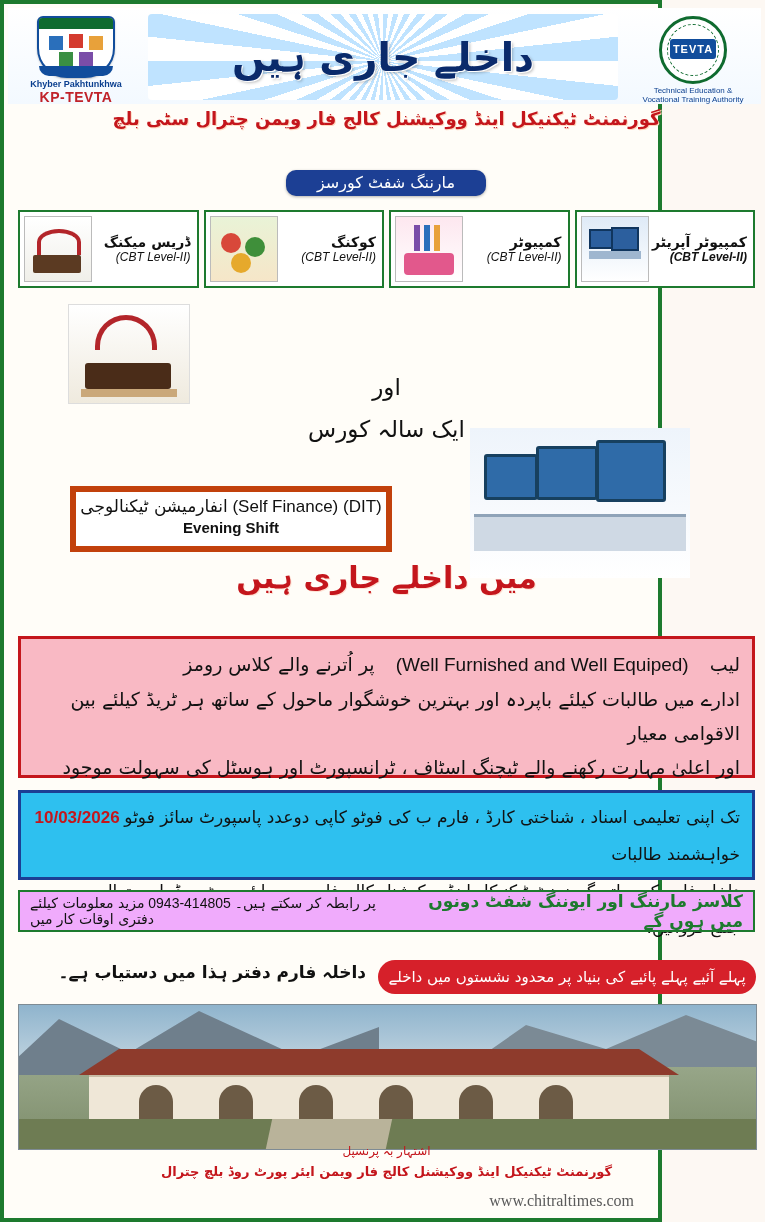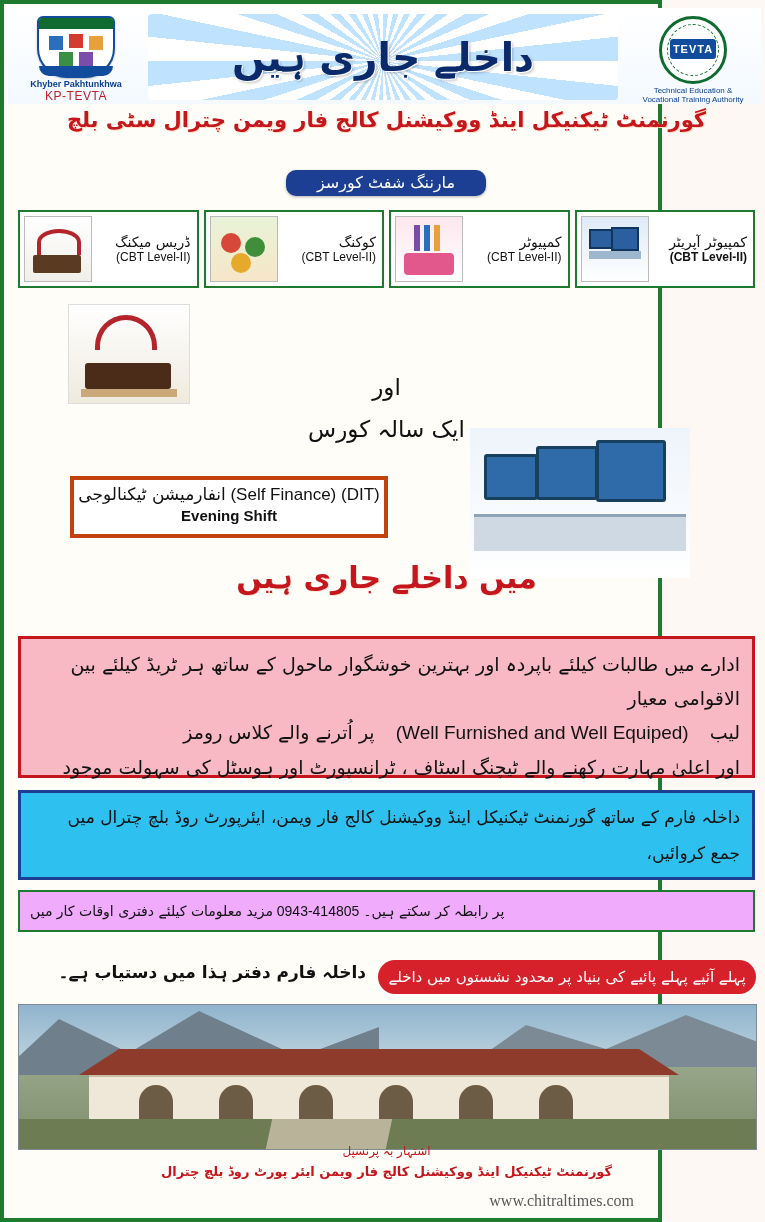--- a/index.html
+++ b/index.html
@@ -44,56 +44,56 @@
   }
   .crest .band{position:absolute;left:0;right:0;top:0;height:11px;background:#0f6b2f;border-radius:3px 3px 0 0;}
   .crest .band2{position:absolute;left:0;right:0;bottom:0;height:10px;background:#114d9c;border-radius:0 0 26px 26px;}
   .crest .sq{position:absolute;width:14px;height:14px;background:#d43b2f;}
   .crest .s1{left:10px;top:18px;background:#2a6fbb;}
   .crest .s2{left:30px;top:16px;background:#d43b2f;}
   .crest .s3{left:50px;top:18px;background:#e8a13a;}
   .crest .s4{left:20px;top:34px;background:#3a8f43;}
   .crest .s5{left:40px;top:34px;background:#7a4da8;}
   .logo-left .cap{font-size:9px;color:#0b3f8f;margin-top:1px;font-weight:bold;}
-  .logo-left .kp{font-size:12px;color:#c0222a;font-weight:normal;letter-spacing:.5px;}
+  .logo-left .kp{font-size:14px;color:#c0222a;font-weight:bold;letter-spacing:.5px;}
   .logo-right{position:absolute;right:14px;top:8px;width:108px;height:80px;text-align:center;}
   .tevta-circle{
     width:62px;height:62px;margin:0 auto;border-radius:50%;
     background:#ffffff;border:3px solid #0f6b2f;position:relative;
   }
   .tevta-circle .inner{
     position:absolute;left:8px;top:20px;right:8px;height:20px;background:#114d9c;border-radius:3px;
     color:#fff;font-size:11px;font-weight:bold;line-height:20px;letter-spacing:1px;
   }
   .tevta-circle .arcs{position:absolute;left:5px;top:5px;right:5px;bottom:5px;border-radius:50%;border:1px dashed #0f6b2f;}
   .logo-right .cap{font-size:8px;color:#0b3f8f;margin-top:2px;}
 
   
   .title{
     position:absolute;left:10px;top:104px;width:745px;
-    text-align:center;font-size:21px;font-weight:bold;color:#c4161c;
+    text-align:center;font-size:18px;font-weight:bold;color:#c4161c;
     text-shadow:1px 1px 0 #ffd9c0;
   }
   .shift-pill{
     position:absolute;left:282px;top:166px;width:200px;height:26px;
     background:#1c3f94;color:#fff;border-radius:10px;
     font-size:16px;text-align:center;line-height:26px;
     box-shadow:0 1px 3px rgba(0,0,0,.3);
   }
 
   
   .courses{position:absolute;left:14px;top:206px;width:737px;height:78px;display:flex;gap:5px;}
   .course{
     flex:1;border:2px solid #1d7a2e;background:#ffffff;position:relative;
     display:flex;align-items:center;justify-content:flex-end;padding:2px 4px;box-sizing:border-box;
   }
   .course .thumb{position:absolute;left:4px;top:4px;width:66px;height:64px;border:1px solid #bbb;}
   .course .lbl{text-align:right;padding-right:2px;}
-  .course .lbl .u{font-size:14px;color:#111;}
-  .course .lbl .e{font-size:12px;color:#111;}
+  .course .lbl .u{font-size:14px;color:#111;font-weight:bold;}
+  .course .lbl .e{font-size:12px;color:#111;font-style:italic;}
   .course .lbl .e.bold{font-weight:bold;}
 
   
   .t-machine{background:linear-gradient(#ffffff,#f0efe9);position:relative;}
   .t-machine:after{content:"";position:absolute;left:8px;bottom:8px;width:48px;height:18px;background:#5b3a22;border-radius:2px;}
   .t-machine:before{content:"";position:absolute;left:12px;top:12px;width:36px;height:22px;border:4px solid #b3252a;border-radius:50% 50% 0 0;border-bottom:none;}
   .t-food{background:linear-gradient(#e9f3d7,#f6e6c8);position:relative;}
   .t-food:after{content:"";position:absolute;left:10px;top:16px;width:20px;height:20px;border-radius:50%;background:#d8483a;box-shadow:24px 4px 0 #3f8f3a, 10px 20px 0 #e6a92c;}
   .t-beauty{background:linear-gradient(#fde7ef,#ffffff);position:relative;}
   .t-beauty:after{content:"";position:absolute;left:8px;bottom:6px;width:50px;height:22px;background:#e2588c;border-radius:4px;}
@@ -114,22 +114,22 @@
     position:absolute;left:424px;top:316px;width:300px;height:62px;
     border:2px solid #1d7a2e;background:#ffffff;text-align:center;
   }
   .fashion-box .u{font-size:18px;color:#111;margin-top:7px;}
   .fashion-box .e{font-size:17px;color:#111;margin-top:3px;}
 
   .aur{position:absolute;left:0;top:370px;width:765px;text-align:center;font-size:23px;color:#111;}
   .one-year{position:absolute;left:0;top:412px;width:765px;text-align:center;font-size:23px;color:#111;}
 
   .dit-box{
-    position:absolute;left:66px;top:472px;width:310px;height:54px;
-    border:4px solid #c2410c;background:#ffffff;text-align:center;
+    position:absolute;left:66px;top:482px;width:310px;height:54px;
+    border:6px solid #c2410c;background:#ffffff;text-align:center;
   }
   .dit-box .r1{font-size:17px;color:#111;margin-top:4px;}
   .dit-box .r2{font-size:15px;font-weight:bold;color:#111;margin-top:2px;}
 
   .lab-img{
     position:absolute;left:466px;top:424px;width:220px;height:150px;
     background:linear-gradient(#eef4fb,#ffffff);
   }
   .lab-img .mon{position:absolute;background:#2f6ba8;border:3px solid #17405f;border-radius:3px;}
   .lab-img .m1{left:14px;top:26px;width:48px;height:40px;}
@@ -299,41 +299,47 @@
   <div class="lab-img">
     <div class="mon m1"></div>
       <div class="mon m2"></div>
       <div class="mon m3"></div>
     <div class="desk"></div>
   </div>
 
   <div class="main-enroll urdu">میں داخلے جاری ہیں</div>
 
   <div class="box-pink">
-    <div class="line urdu">ادارے میں طالبات کیلئے باپردہ اور بہترین خوشگوار ماحول کے ساتھ ہر ٹریڈ کیلئے بین الاقوامی معیار</div>
     <div class="line">
       <span class="urdu">لیب</span>
       &nbsp;&nbsp;
       <span class="eng">(Well Furnished and Well Equiped)</span>
       &nbsp;&nbsp;
       <span class="urdu">پر اُترنے والے کلاس رومز</span>
     </div>
+    <div class="line urdu">ادارے میں طالبات کیلئے باپردہ اور بہترین خوشگوار ماحول کے ساتھ ہر ٹریڈ کیلئے بین الاقوامی معیار</div>
     <div class="line urdu">اور اعلیٰ مہارت رکھنے والے ٹیچنگ اسٹاف ، ٹرانسپورٹ اور ہوسٹل کی سہولت موجود ہے۔</div>
   </div>
 
   <div class="box-blue">
+    <div class="line">
+      <span class="urdu"> تک اپنی تعلیمی اسناد ، شناختی کارڈ ، فارم ب کی فوٹو کاپی دوعدد پاسپورٹ سائز فوٹو</span>
+      <span class="date">10/03/2026</span>
+      <span class="urdu">خواہشمند طالبات </span>
+    </div>
     <div class="line urdu">داخلہ فارم کے ساتھ گورنمنٹ ٹیکنیکل اینڈ ووکیشنل کالج فار ویمن، ایئرپورٹ روڈ بلچ چترال میں جمع کروائیں،</div>
   </div>
 
   <div class="box-green">
     <div class="g2">
       <span class="urdu"> پر رابطہ کر سکتے ہیں۔</span>
       <span class="phone">0943-414805</span>
       <span class="urdu">مزید معلومات کیلئے دفتری اوقات کار میں </span>
     </div>
+    <div class="g1 urdu">کلاسز مارننگ اور ایوننگ شفٹ دونوں میں ہوں گے</div>
   </div>
 
   <div class="red-pill urdu">پہلے آئیے پہلے پائیے کی بنیاد پر محدود نشستوں میں داخلے جاری ہیں</div>
   <div class="form-note urdu">داخلہ فارم دفتر ہذا میں دستیاب ہے۔</div>
 
   <div class="photo">
     <div class="mountain"></div>
     <div class="mountain2"></div>
     <div class="roof"></div>
     <div class="wall"></div>

